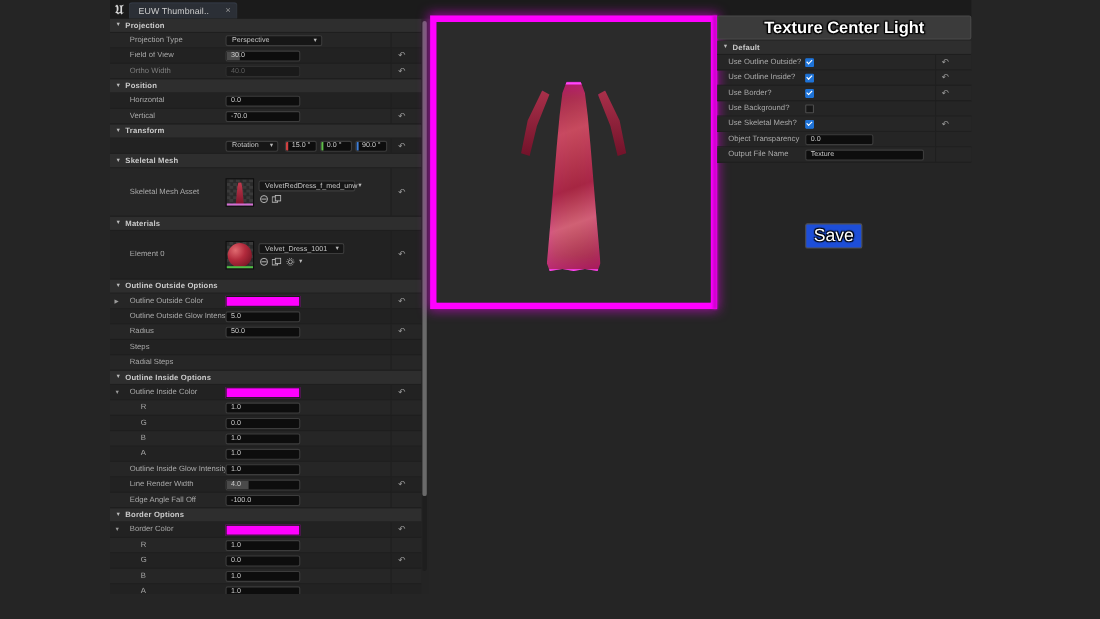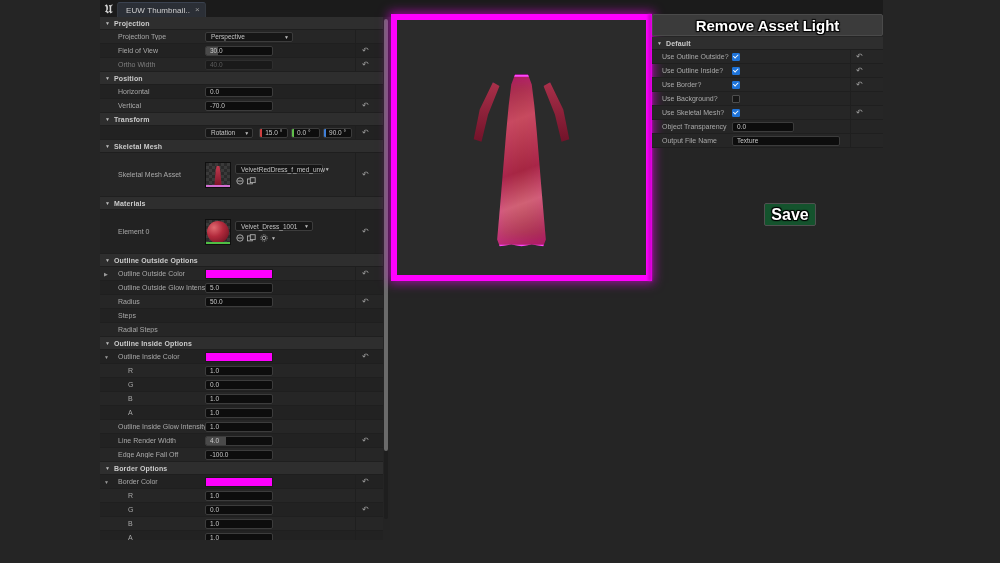--- a/index.html
+++ b/index.html
@@ -19,21 +19,21 @@
   }
   .ue-logo {
     width: 17px; height: 17px; display: flex; align-items: center; justify-content: center;
     color: #d8d8d8; font-family: "DejaVu Serif", serif; font-size: 12px; font-weight: bold;
     flex: 0 0 auto;
   }
   .tab {
     height: 15px; background: #2b2f36; border-top: 1px solid #3a4250;
     border-left: 1px solid #33383f; border-right: 1px solid #33383f;
     border-radius: 3px 3px 0 0;
-    display: flex; align-items: center; gap: 5px;
+    display: flex; align-items: center; gap: 15px;
     padding: 0 5px 0 8px;
   }
   .tab-label { font-size: 8px; color: #cfcfcf; letter-spacing: .1px; white-space: nowrap; }
   .tab-close { font-size: 8px; color: #9a9a9a; line-height: 1; }
 
   
   .leftpanel {
     position: absolute; left: 100px; top: 17px; width: 290px; height: 523px;
     background: #242424; overflow: hidden;
   }
@@ -191,25 +191,24 @@
     width: 8px; height: 8px; border: 1px solid #4d4d4d; border-radius: 1px; background: #171717;
     display: flex; align-items: center; justify-content: center;
   }
   .cb.on { background: #1e73d8; border-color: #1e73d8; }
   .cb.on::after {
     content: ""; width: 4px; height: 2px; border-left: 1.3px solid #fff; border-bottom: 1.3px solid #fff;
     transform: rotate(-45deg) translate(0px,-1px);
   }
   .savebtn {
     position: absolute; left: 732px; top: 203px; width: 52px; height: 23px;
-    background: #14532d; border: 1px solid #505050; border-radius: 2px;
+    background: #1d4ed8; border: 1px solid #505050; border-radius: 2px;
     display: flex; align-items: center; justify-content: center;
-    color: #fff; font-size: 16px; font-weight: bold;
+    color: #fff; font-size: 16px; font-weight: normal;
     text-shadow: 1px 1px 1px #000, -1px 1px 1px #000, 1px -1px 1px #000, -1px -1px 1px #000;
-    margin-left: 32px;
   }
 
   
   .glowstrip {
     position: absolute; left: 648px; top: 14px; width: 4px; height: 267px;
     background: #cc00cc; filter: blur(1px); opacity: .9;
   }
 
   
   .caption {
@@ -592,21 +591,21 @@
         <div class="arm r"></div>
         <div class="dress-body"></div>
         <div class="dress-outline"></div>
       </div>
     </div>
   </div>
   <div class="glowstrip"></div>
 
   <div class="rightpanel">
     <div id="action-buttons">
-        <div class="bigbtn">Remove Asset Light</div>
+        <div class="bigbtn">Texture Center Light</div>
       </div>
     <div class="cat">
       <span style="font-size:5px;color:#bdbdbd;">▼</span>
       <span class="cat-title">Default</span>
     </div>
     <div id="default-rows">
         <div class="rrow alt">
           <span class="rlbl">Use Outline Outside?</span>
           <div class="rctrl">
             <div class="cb on"></div>

